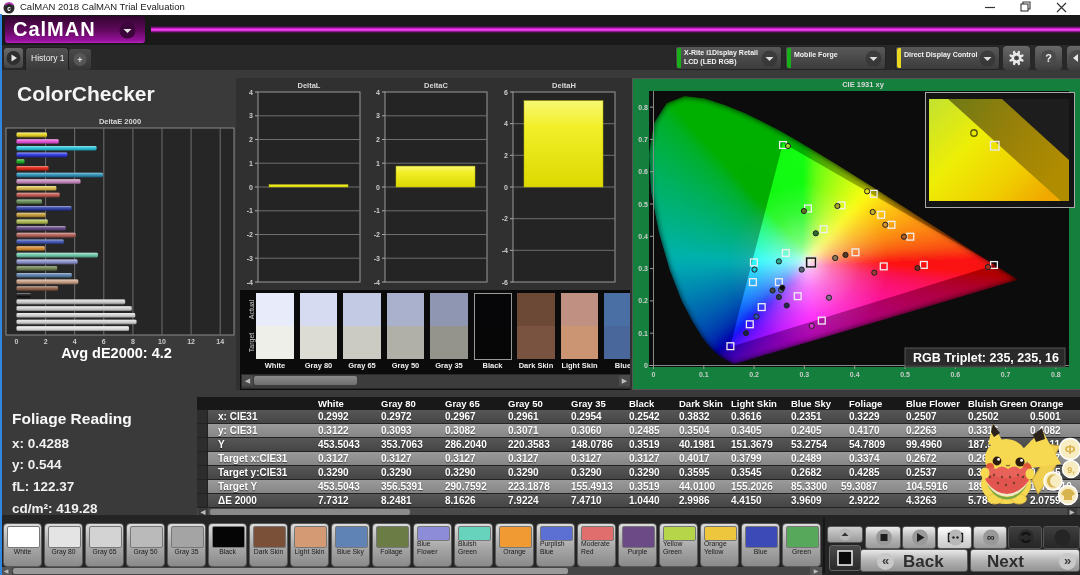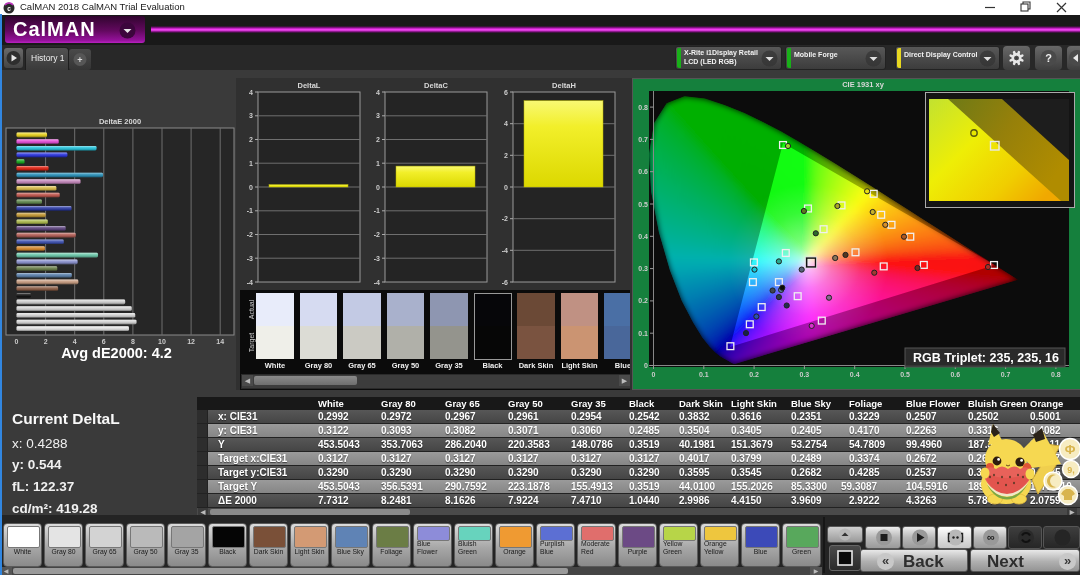--- a/index.html
+++ b/index.html
@@ -81,23 +81,24 @@
         </svg></div>
 <div style="position:absolute;left:1035px;top:1px;width:27px;height:24px;border-radius:4px;background:linear-gradient(#686868,#3e3e3e)"><svg width="27" height="24" viewBox="0 0 27 24">
           <circle cx="13.5" cy="12" r="8" fill="#4a4a4a"></circle>
           <text x="13.5" y="16" font-size="11" font-weight="bold" fill="#f0f0f0" text-anchor="middle">?</text>
         </svg></div>
 <div style="position:absolute;left:1067px;top:1px;width:13px;height:24px;border-radius:4px 0 0 4px;background:linear-gradient(#686868,#3e3e3e)"><svg width="13" height="24" viewBox="0 0 13 24">
           <circle cx="10" cy="12" r="8" fill="#4a4a4a"></circle>
           <path d="M 11 8 L 6 12 L 11 16 Z" fill="#e8e8e8"></path>
         </svg></div>
 </div>
+<div style="position:absolute;left:17px;top:82px;font-size:21px;font-weight:bold;color:#f5f5f5">ColorChecker</div>
 <div style="position:absolute;left:0px;top:345px;width:233px;text-align:center;font-size:14.5px;font-weight:bold;color:#ffffff">Avg dE2000: 4.2</div>
-<div style="position:absolute;left:12px;top:410px;font-size:15.5px;font-weight:bold;color:#f8f8f8">Current DeltaL</div>
-<div style="position:absolute;left:12px;top:436px;font-size:13.5px;font-weight:normal;color:#f0f0f0">x: 0.4288</div>
+<div style="position:absolute;left:12px;top:410px;font-size:15.5px;font-weight:bold;color:#f8f8f8">Foliage Reading</div>
+<div style="position:absolute;left:12px;top:436px;font-size:13.5px;font-weight:bold;color:#f0f0f0">x: 0.4288</div>
 <div style="position:absolute;left:12px;top:457px;font-size:13.5px;font-weight:bold;color:#f0f0f0">y: 0.544</div>
 <div style="position:absolute;left:12px;top:479px;font-size:13.5px;font-weight:bold;color:#f0f0f0">fL: 122.37</div>
 <div style="position:absolute;left:12px;top:501px;font-size:13.5px;font-weight:bold;color:#f0f0f0">cd/m²: 419.28</div>
 <svg style="position:absolute;left:4px;top:118px" width="234" height="234" viewBox="0 0 234 234">
 <defs>
         <linearGradient id="barg" x1="0" y1="0" x2="0" y2="1">
           <stop offset="0" stop-color="#ffffff" stop-opacity="0.55"></stop>
           <stop offset="0.35" stop-color="#ffffff" stop-opacity="0.12"></stop>
           <stop offset="0.75" stop-color="#000000" stop-opacity="0.12"></stop>
           <stop offset="1" stop-color="#000000" stop-opacity="0.45"></stop>

